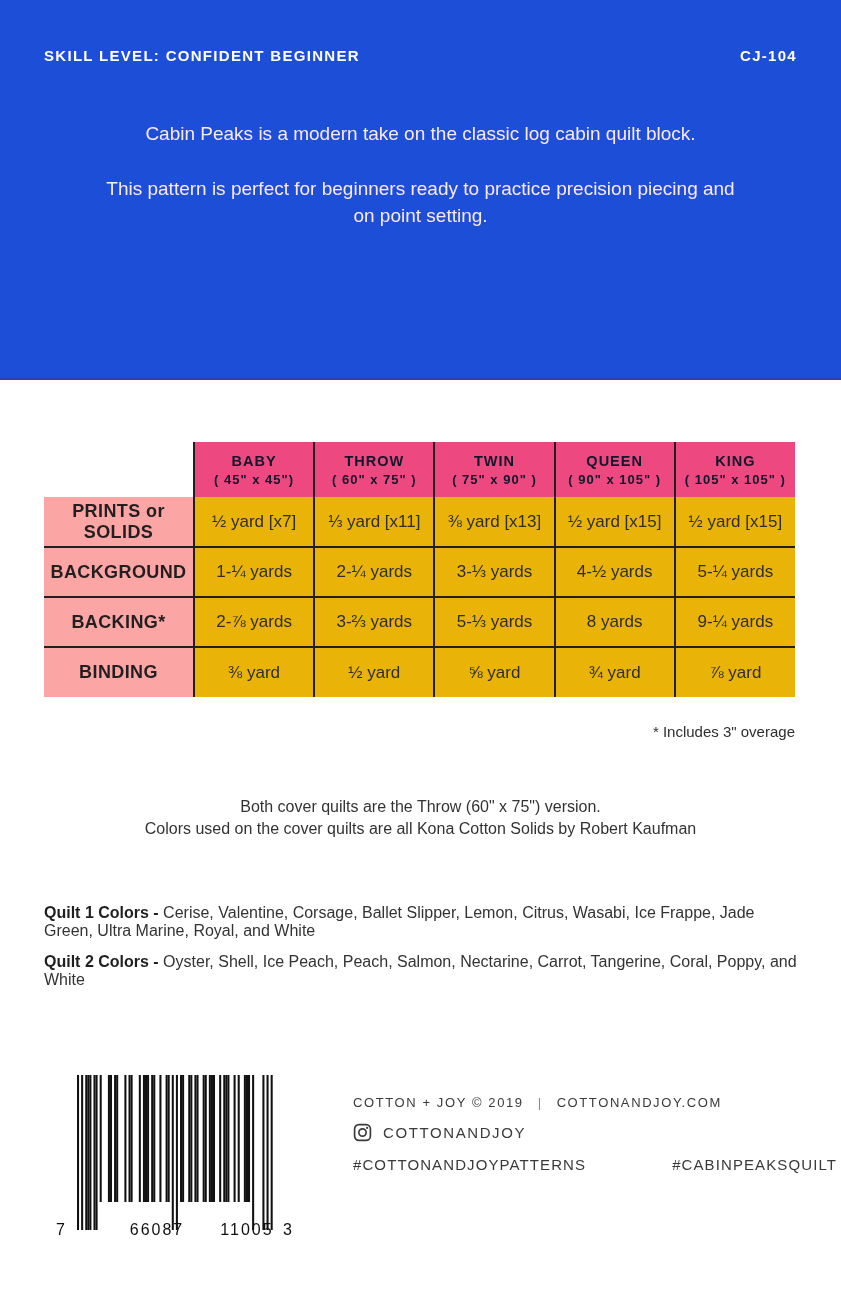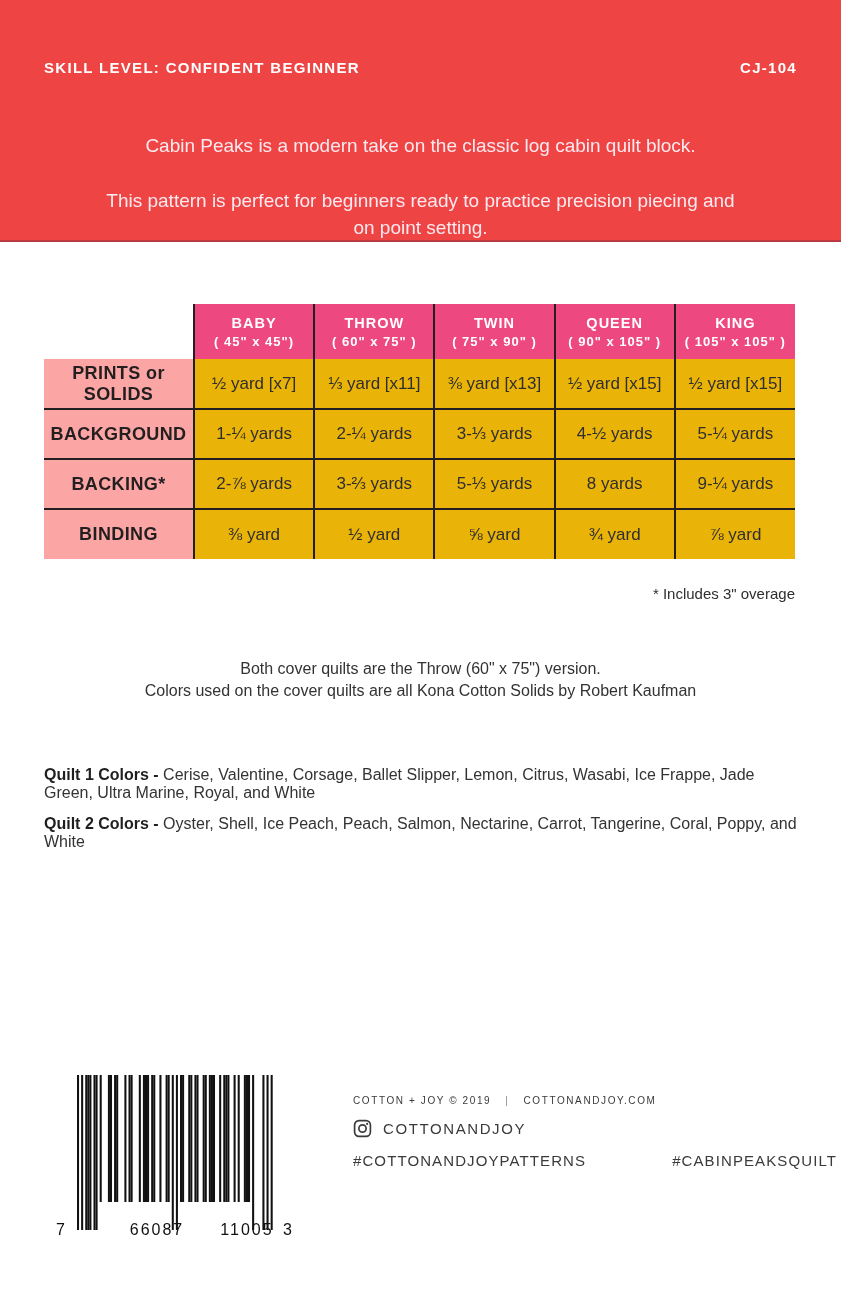--- a/index.html
+++ b/index.html
@@ -10,23 +10,23 @@
     height: 1300px;
     margin: 0 auto;
     font-family: "Liberation Sans", "DejaVu Sans", sans-serif;
     color: #3b3b3b;
     overflow: hidden;
     position: relative;
   }
 
   
   .hero {
-    height: 242px;
-    background: #ef4444;
-    padding: 14px 44px;
+    height: 380px;
+    background: #1d4ed8;
+    padding: 2px 44px;
     border-bottom: 2px solid rgba(90, 40, 60, 0.35);
   }
   .hero-top {
     display: flex;
     justify-content: space-between;
     align-items: baseline;
     padding-top: 45px;
     color: #ffffff;
     font-weight: bold;
     font-size: 15px;
@@ -47,21 +47,21 @@
   table.size-table {
     margin-top: 62px;
     width: 100%;
     border-collapse: collapse;
     table-layout: fixed;
   }
   .size-table th, .size-table td { padding: 0; }
   .size-table thead th {
     height: 55px;
     background: #ee4880;
-    color: #ffffff;
+    color: #0f172a;
     font-weight: bold;
     vertical-align: middle;
     letter-spacing: 1px;
   }
   .size-table thead th.corner { background: transparent; }
   .size-table .col-name { font-size: 14.5px; line-height: 19px; }
   .size-table .col-size { font-size: 13px; line-height: 17px; }
   .size-table thead th + th { border-left: 2px solid #231f20; }
   .size-table tbody td {
     height: 50px;
@@ -137,21 +137,21 @@
   .bc-g2 { left: 147px; width: 80px; text-align: center; }
 
   .footer-info {
     margin-left: 63px;
     padding-top: 20px;
     color: #3a3a3a;
   }
   .fi-line1 {
     display: flex;
     align-items: flex-end;
-    font-size: 10px;
+    font-size: 13px;
     letter-spacing: 1.6px;
     white-space: nowrap;
   }
   .fi-line1 .sep { margin: 0 14px; color: #8a8a8a; }
   .fi-rights {
     margin-top: 31px;
     font-size: 15px;
     letter-spacing: 0.2px;
   }
   .fi-insta {

